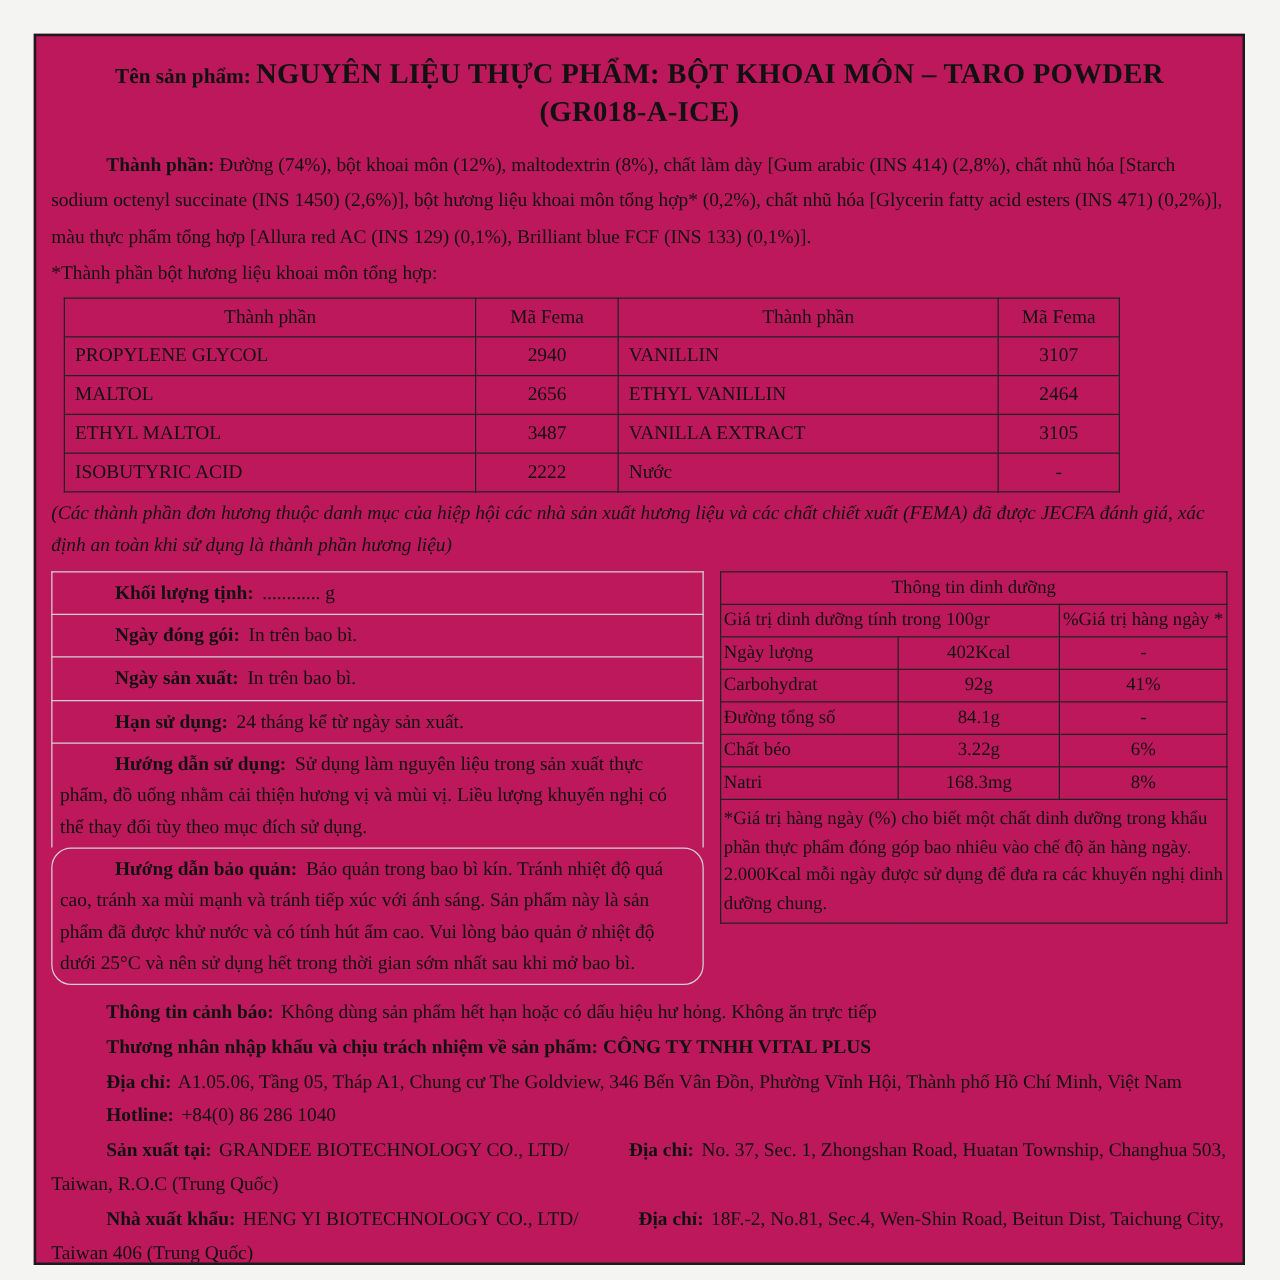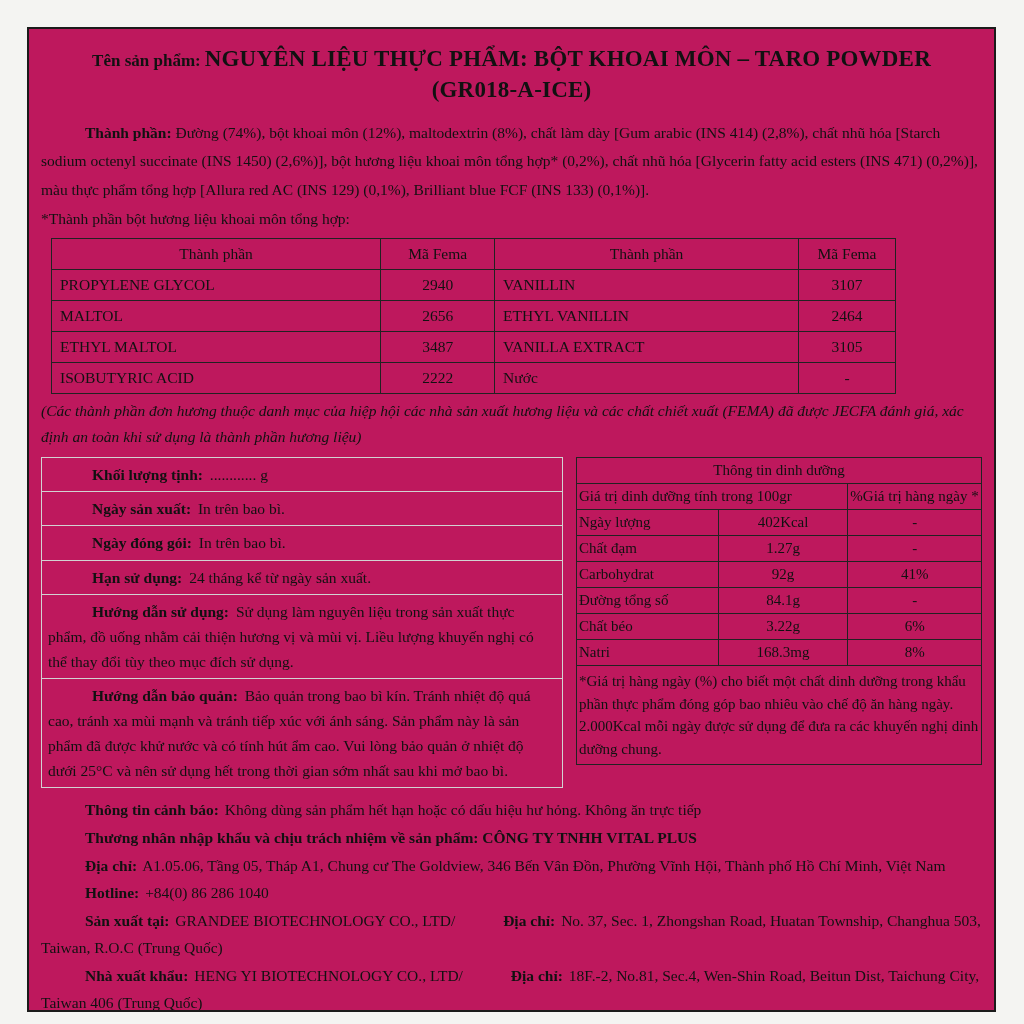--- a/index.html
+++ b/index.html
@@ -41,21 +41,21 @@
   .fema-table col.w-code1 { width: 13.5%; }
   .fema-table col.w-name2 { width: 36%; }
   .fema-table col.w-code2 { width: 11.5%; }
 
   .fema-note { font-style: italic; font-size: 15.5px; line-height: 1.65; margin-top: 4px; }
 
   
   .mid { display: flex; margin-top: 8px; align-items: flex-start; }
   .info-list { width: 528px; font-size: 15.5px; }
   .info-row { border: 1px solid #d2d2d2; border-bottom: none; padding: 4px 8px 4px 6px; line-height: 1.62; }
-  .info-row:last-child { border-bottom: 1px solid #d2d2d2; }
+  .info-row:last-child { border-bottom: 1px solid #d2d2d2; border-radius: 16px; }
   .info-row .lbl { margin-right: 3px; }
 
   .nutri-wrap { margin-left: 13px; }
   .nutri-table { width: 406px; font-size: 15px; }
   .nutri-table th, .nutri-table td { border: 1.5px solid #222; padding: 4px 2px; }
   .nutri-title { text-align: center; font-weight: normal; }
   .nutri-head  { text-align: left; font-weight: normal; }
   .nutri-head.pct { text-align: left; }
   .nutri-table td.val, .nutri-table td.pct { text-align: center; }
   .nutri-table td.nm { text-align: left; }
@@ -130,25 +130,25 @@
   <div class="fema-note">(Các thành phần đơn hương thuộc danh mục của hiệp hội các nhà sản xuất hương liệu và các chất chiết xuất (FEMA) đã được JECFA đánh giá, xác định an toàn khi sử dụng là thành phần hương liệu)</div>
 
   <div class="mid">
 
     <div class="info-list">
       <div class="info-row">
         <span class="lbl">Khối lượng tịnh:</span>
         <span>............ g</span>
       </div>
       <div class="info-row">
+        <span class="lbl">Ngày đóng gói:</span>
+        <span>In trên bao bì.</span>
+      </div>
+      <div class="info-row">
         <span class="lbl">Ngày sản xuất:</span>
-        <span>In trên bao bì.</span>
-      </div>
-      <div class="info-row">
-        <span class="lbl">Ngày đóng gói:</span>
         <span>In trên bao bì.</span>
       </div>
       <div class="info-row">
         <span class="lbl">Hạn sử dụng:</span>
         <span>24 tháng kể từ ngày sản xuất.</span>
       </div>
       <div class="info-row">
         <span class="lbl">Hướng dẫn sử dụng:</span>
         <span>Sử dụng làm nguyên liệu trong sản xuất thực phẩm, đồ uống nhằm cải thiện hương vị và mùi vị. Liều lượng khuyến nghị có thể thay đổi tùy theo mục đích sử dụng.</span>
       </div>
@@ -172,25 +172,20 @@
         <tr>
           <th class="nutri-head" colspan="2">Giá trị dinh dưỡng tính trong 100gr</th>
           <th class="nutri-head pct">%Giá trị hàng ngày *</th>
         </tr>
         <tr>
           <td class="nm">Ngày lượng</td>
           <td class="val">402Kcal</td>
           <td class="pct">-</td>
         </tr>
         <tr>
-          <td class="nm">Chất đạm</td>
-          <td class="val">1.27g</td>
-          <td class="pct">-</td>
-        </tr>
-        <tr>
           <td class="nm">Carbohydrat</td>
           <td class="val">92g</td>
           <td class="pct">41%</td>
         </tr>
         <tr>
           <td class="nm">Đường tổng số</td>
           <td class="val">84.1g</td>
           <td class="pct">-</td>
         </tr>
         <tr>

